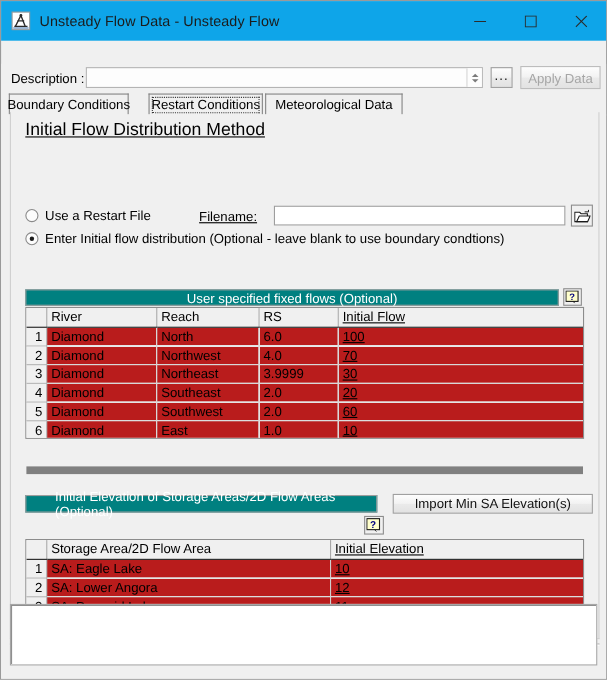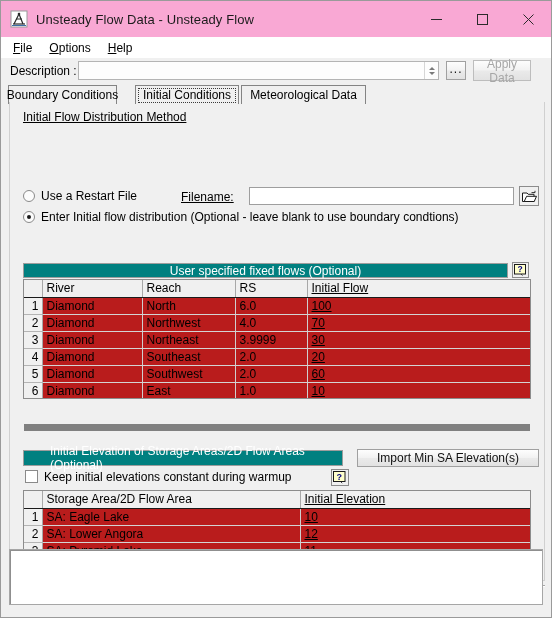--- a/index.html
+++ b/index.html
@@ -19,21 +19,21 @@
     left: 0; top: 0;
     width: 552px; height: 618px;
     background: #f0f0f0;
     border: 1px solid #9a9a9a;
   }
 
   
   .titlebar {
     position: absolute; left: 0; top: 0;
     width: 550px; height: 36px;
-    background: #f9a8d4;
+    background: #0ea5e9;
     display: flex; align-items: center;
   }
   .title-icon {
     width: 18px; height: 18px;
     margin-left: 9px; margin-right: 8px;
     flex: 0 0 auto;
     position: relative;
   }
   .title-text {
     font-size: 13px;
@@ -121,21 +121,21 @@
   }
   .btn.disabled { color: #a6a6a6; border-color: #bdbdbd; }
   .btn-dots {
     position: absolute; left: 445px; top: 3px;
     width: 20px; height: 19px;
     letter-spacing: 1px;
     padding-bottom: 4px;
   }
   .btn-apply {
     position: absolute; left: 472px; top: 2px;
-    width: 58px; height: 21px;
+    width: 73px; height: 21px;
   }
 
   
   .tabstrip {
     position: absolute; left: 5px; top: 27px;
     width: 545px; height: 19px;
   }
   .tab {
     position: absolute; top: 0; height: 19px;
     background: #f0f0f0;
@@ -156,21 +156,21 @@
     pointer-events: none;
   }
   .tab-underline {
     position: absolute; left: 0; top: 19px;
     width: 545px; height: 1px; background: #f0f0f0;
   }
 
   
   .group-head {
     position: absolute; left: 22px; top: 52px;
-    font-size: 12px; text-decoration: underline;
+    font-size: 16px; text-decoration: underline;
   }
 
   
   .radio-row { position: absolute; font-size: 12px; }
   .radio {
     display: inline-block;
     width: 12px; height: 12px;
     border-radius: 50%;
     background: #fcfcfc;
     border: 1px solid #8a8a8a;
@@ -353,25 +353,20 @@
           </svg>
       </div>
       <div class="win-btn close">
         <svg width="11" height="11" viewBox="0 0 11 11">
             <path d="M0.5 0.5 L10.5 10.5 M10.5 0.5 L0.5 10.5" stroke="currentColor" stroke-width="1"></path>
           </svg>
       </div>
     </div>
   </div>
 
-  <div class="menubar">
-    <div class="menu-item"><span class="uline">F</span><span>ile</span></div>
-    <div class="menu-item"><span class="uline">O</span><span>ptions</span></div>
-    <div class="menu-item"><span class="uline">H</span><span>elp</span></div>
-  </div>
 
   <div class="client">
 
     <div class="desc-row">
       <div class="desc-label">Description :</div>
       <div class="desc-input">
         <input type="text" value="" style="">
         <div class="spin">
           <span class="arw up"></span>
           <span class="arw down"></span>
@@ -379,21 +374,21 @@
       </div>
       <div class="btn btn-dots">...</div>
       <div class="btn btn-apply disabled">Apply Data</div>
     </div>
 
     <div class="tabstrip">
       <div class="tab" style="left:2px; width:109px;">
         <span>Boundary Conditions</span>
       </div>
       <div class="tab selected" style="left:129px; width:104px;">
-        <span>Initial Conditions</span>
+        <span>Restart Conditions</span>
         <span class="focus-ring"></span>
       </div>
       <div class="tab" style="left:235px; width:125px;">
         <span>Meteorological Data</span>
       </div>
       <div class="tab-underline"></div>
     </div>
 
     <div class="panel-top"></div>
 
@@ -505,23 +500,20 @@
               <td class="lastcol">80</td>
             </tr>
         </tbody>
       </table>
     </div>
     <div class="grid-filler filler-flows"></div>
 
     <div class="banner banner-elev">Initial Elevation of Storage Areas/2D Flow Areas (Optional)</div>
     <div class="btn btn-import">Import Min SA Elevation(s)</div>
 
-    <div class="chk-row">
-      <span class="chkbox"></span><span>Keep initial elevations constant during warmup</span>
-    </div>
     <div class="help-btn help-elev">
       <svg width="14" height="13" viewBox="0 0 14 13">
         <rect x="0.5" y="0.5" width="11.5" height="10" fill="#ffffcc" stroke="#1a1a1a" stroke-width="1"></rect>
         <text x="6.2" y="8.7" font-family="Liberation Sans, sans-serif" font-size="9" font-weight="bold" fill="#000080" text-anchor="middle">?</text>
         <path d="M7.5 10.5 L9.2 12.2" stroke="#1a1a1a" stroke-width="0.8"></path>
       </svg>
     </div>
 
     <div class="grid grid-elev">
       <table>

